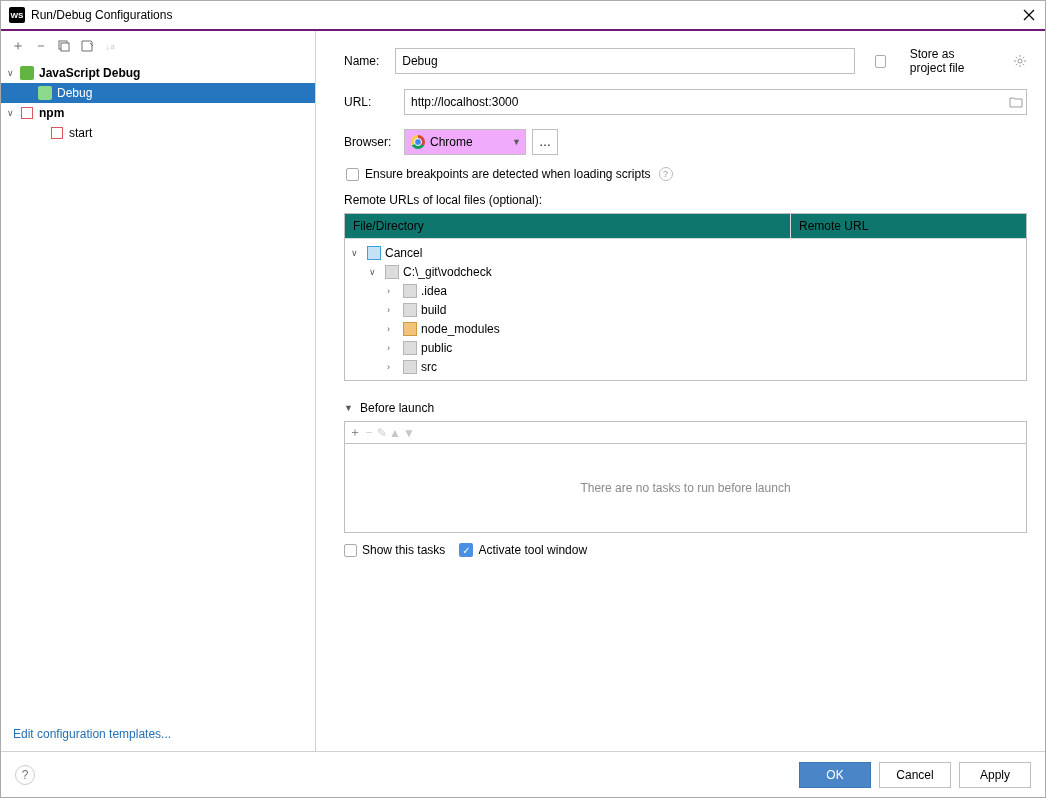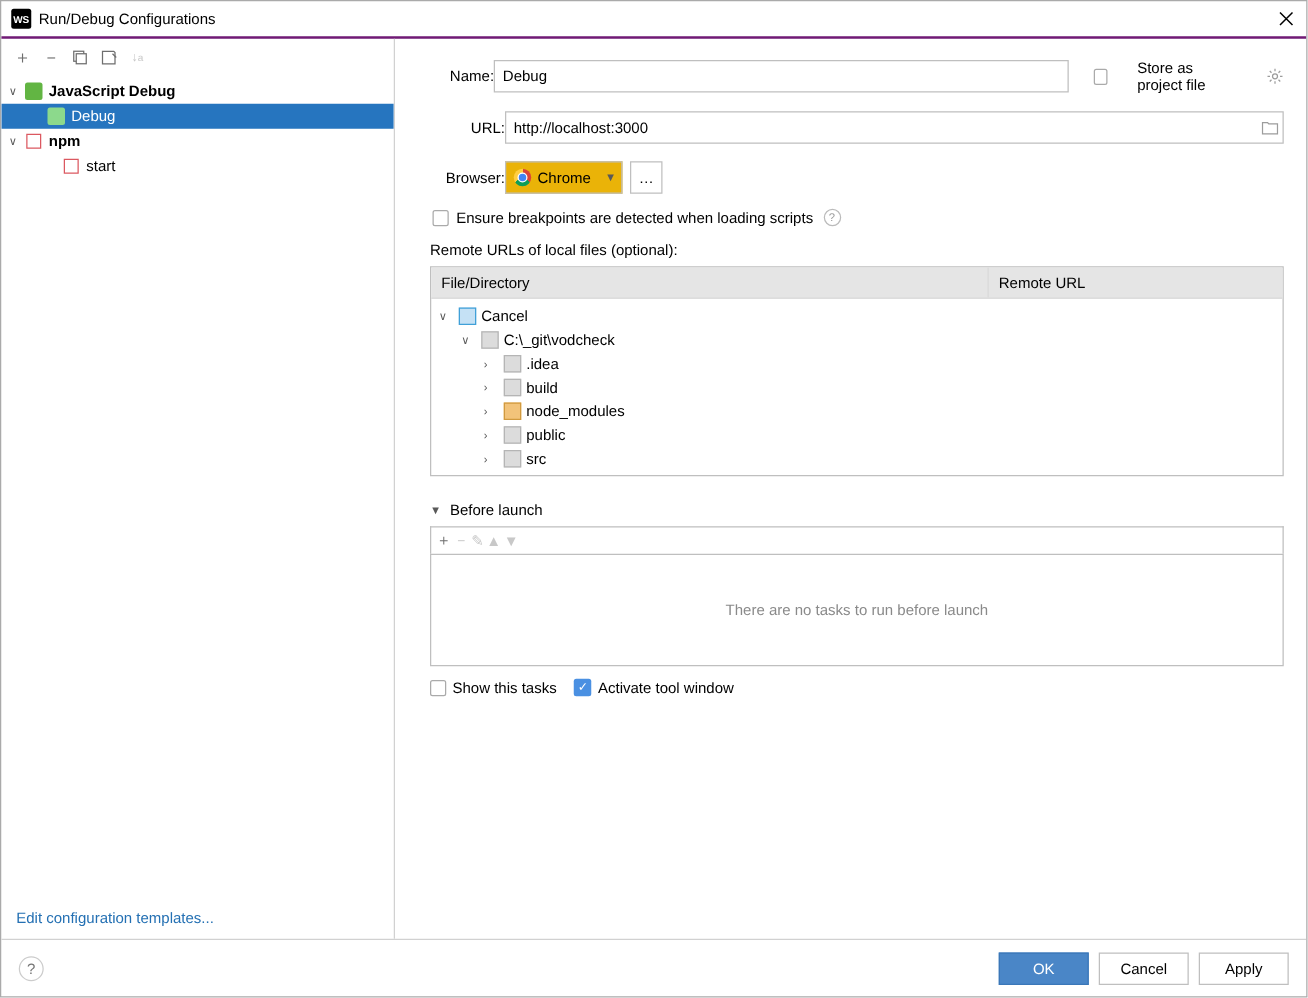--- a/index.html
+++ b/index.html
@@ -19,39 +19,39 @@
 .tree-row.level1 { padding-left: 24px; }
 .tree-row.level1b { padding-left: 36px; }
 .tree-row.selected { background: #2675bf; color: #fff; }
 .tree-row.selected .arrow { color: #fff; }
 .js-icon { width: 14px; height: 14px; background: #62b543; border-radius: 2px; }
 .npm-icon { width: 12px; height: 12px; border: 1.5px solid #db5860; }
 .sidebar-footer { padding: 10px 12px; }
 .link { color: #2470b3; cursor: pointer; }
 .content { flex: 1; padding: 16px 18px 0 28px; overflow: auto; display: flex; flex-direction: column; }
 .row { display: flex; align-items: center; margin-bottom: 14px; }
-.lbl { width: 60px; text-align: right; }
+.lbl { width: 60px; }
 .field { flex: 1; }
 input[type=text].tf { width: 100%; height: 26px; border: 1px solid #bfbfbf; padding: 0 6px; font-family: inherit; font-size: 12px; }
 .store-wrap { display: flex; align-items: center; margin-left: 20px; gap: 18px; }
 .store-wrap .chk { margin-right: 6px; }
 .gear-icon { margin-left: 6px; width: 14px; height: 14px; color: #9c9c9c; }
 .url-field { position: relative; }
 .url-field .folder-btn { position: absolute; right: 4px; top: 50%; transform: translateY(-50%); color: #9c9c9c; cursor: pointer; }
 .browser-row .lbl { width: 60px; }
-.select-wrap { display: inline-flex; align-items: center; border: 1px solid #bfbfbf; height: 26px; padding: 0 4px 0 6px; background: #eab308; cursor: pointer; width: 94px; }
+.select-wrap { display: inline-flex; align-items: center; border: 1px solid #bfbfbf; height: 26px; padding: 0 4px 0 6px; background: #f0abfc; cursor: pointer; width: 122px; }
 .chrome-icon { width: 14px; height: 14px; border-radius: 50%; background: conic-gradient(#db4437 0 120deg,#0f9d58 120deg 240deg,#ffcd40 240deg 360deg); position: relative; margin-right: 5px; flex-shrink:0;}
 .chrome-icon::after { content:""; position:absolute; width:6px; height:6px; background:#4285f4; border:1.5px solid #fff; border-radius:50%; left:2.5px; top:2.5px; }
 .select-wrap .caret { margin-left: auto; font-size: 9px; color: #595959; }
 .ell-btn { width: 26px; height: 26px; border: 1px solid #bfbfbf; margin-left: 6px; display:flex; align-items:center; justify-content:center; cursor:pointer; background:#fff; }
 .chkrow { display:flex; align-items:center; margin-bottom: 12px; margin-top: -2px;}
 .help-icon { display:inline-flex; width:14px; height:14px; border:1px solid #bbb; border-radius:50%; align-items:center; justify-content:center; color:#999; font-size:9px; margin-left:8px; }
 .section-label { margin-bottom: 6px; }
 .table-box { border: 1px solid #bfbfbf; }
-.table-head { display: flex; border-bottom: 1px solid #d9d9d9; background:#e5e5e5; }
+.table-head { display: flex; border-bottom: 1px solid #d9d9d9; background:#0f766e; }
 .table-head div { padding: 5px 8px; }
 .col-file { flex: 1; border-right: 1px solid #d9d9d9; }
 .col-url { width: 235px; }
 .table-body { padding: 4px 0; }
 .file-row { display:flex; align-items:center; height:19px; }
 .file-row .arrow{ width:12px; font-size:9px; color:#595959; }
 .fi { width:14px; height:14px; margin:0 4px; }
 .fi.project { background:#c5e1f5; border:1px solid #40a0d8; }
 .fi.folder { background:#dcdcdc; border:1px solid #b5b5b5; }
 .fi.folder-o { background:#f2c37a; border:1px solid #d19a3f; }

